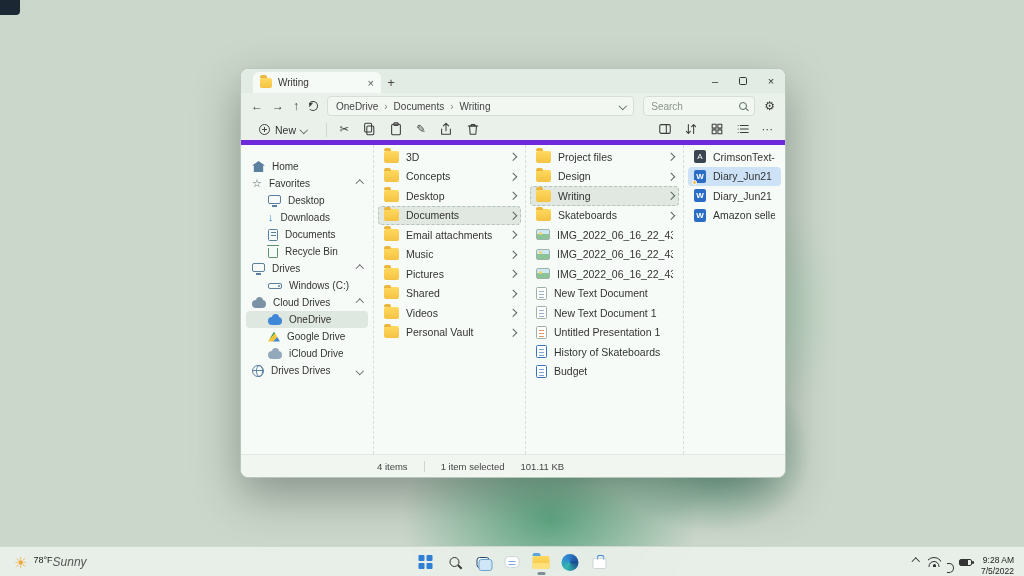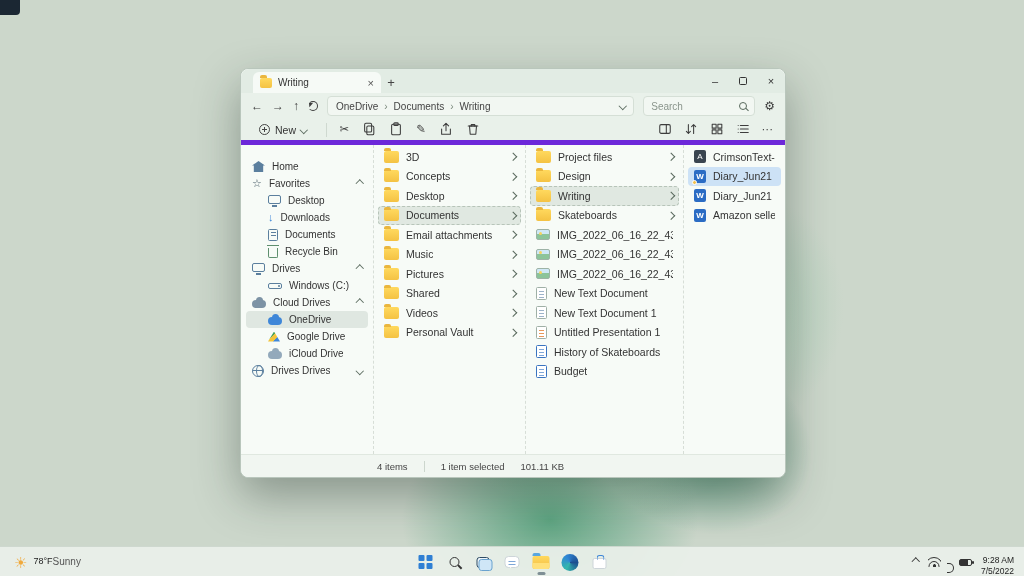--- a/index.html
+++ b/index.html
@@ -178,21 +178,21 @@
     display:flex; align-items:center; padding-left:136px; gap:16px; font-size:9.5px; color:#444; }
   .st-sep { width:1px; height:11px; background:#ccd6cd; }
 
   
   .taskbar { position:absolute; left:0; right:0; bottom:0; height:30px;
     background:rgba(233,239,233,.95); border-top:1px solid rgba(195,206,196,.7); z-index:40; }
   .weather { position:absolute; left:6px; top:0; height:30px; display:flex;
     align-items:center; gap:6px; padding:0 8px; border-radius:4px; }
   .sun-glyph { font-size:15px; color:#f0a93c; line-height:1; }
   .weather-text { display:flex; flex-direction:row; line-height:1.2; }
-  .w-temp { font-size:9px; color:#222; } .w-cond { font-size:10px; color:#555; }
+  .w-temp { font-size:9px; color:#222; } .w-cond { font-size:12px; color:#555;font-style:italic; }
 
   .tb-center { position:absolute; left:50%; top:0; height:30px; transform:translateX(-50%);
     display:flex; align-items:center; gap:4px; }
   .tb-btn { width:25px; height:26px; border-radius:4px; display:flex; align-items:center;
     justify-content:center; position:relative; }
   .start-grid { width:14px; height:14px; display:grid;
     grid-template-columns:6px 6px; grid-template-rows:6px 6px; gap:2px; }
   .start-grid i { background:#2f7fd4; border-radius:1px; }
   .ic-search-big { width:10px; height:10px; border:1.5px solid #333; border-radius:50%;
     position:relative; display:inline-block; }

